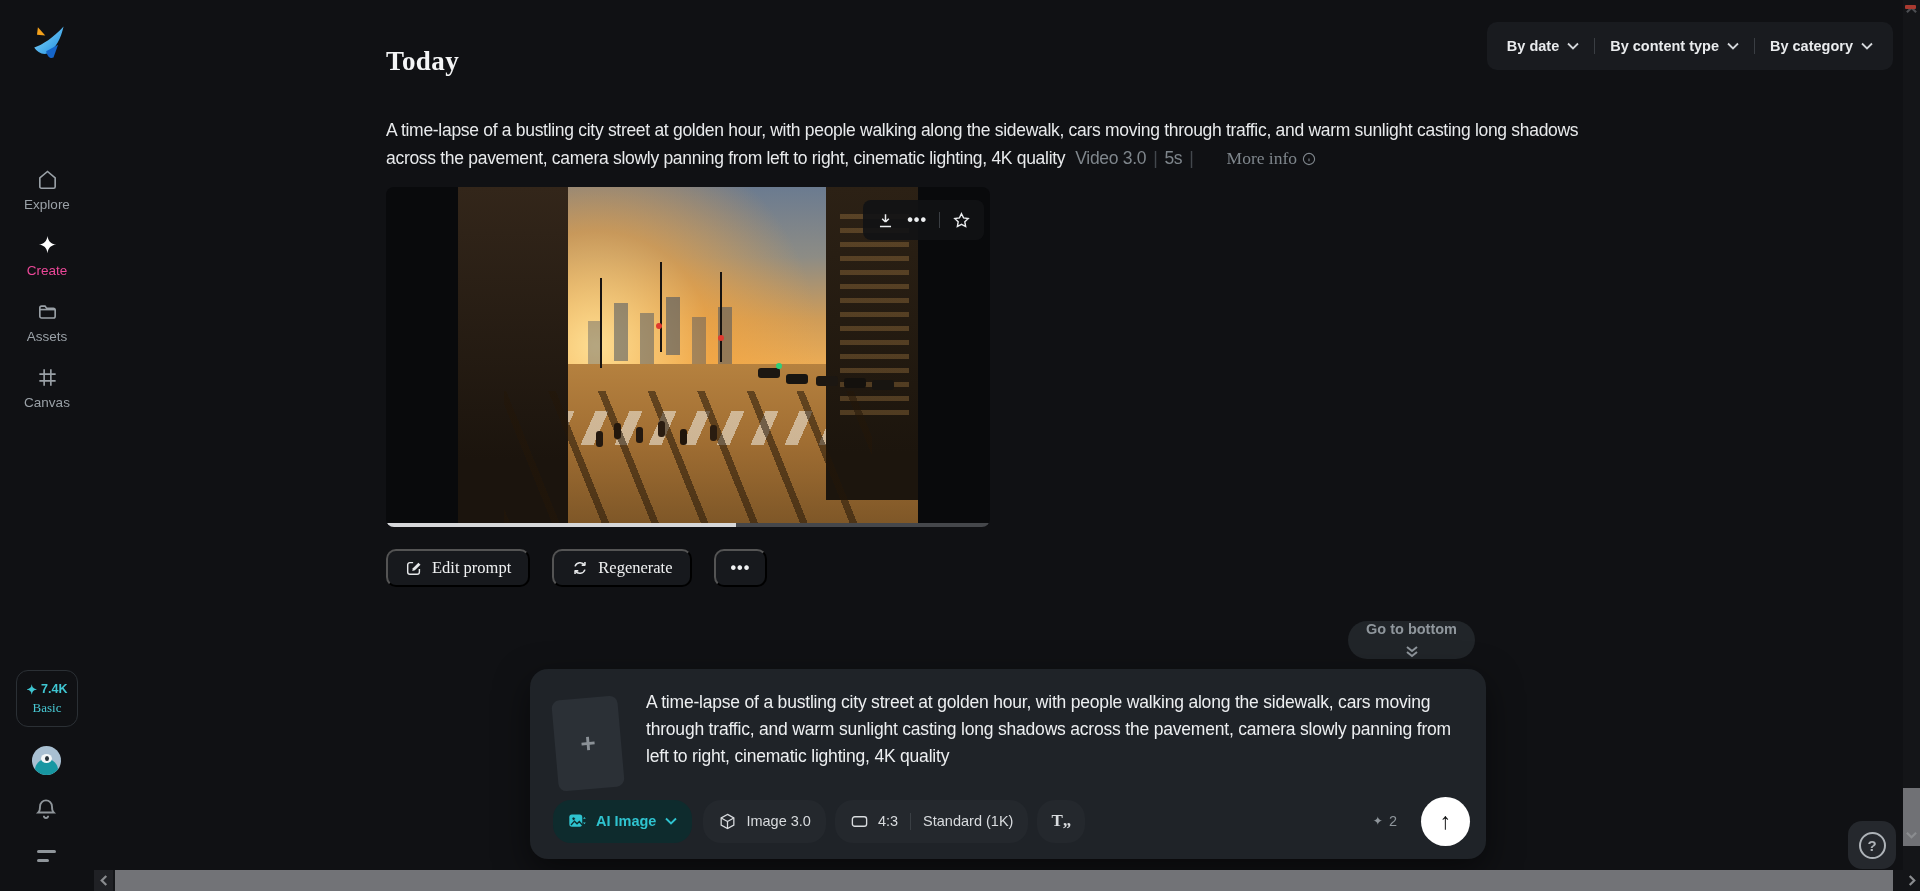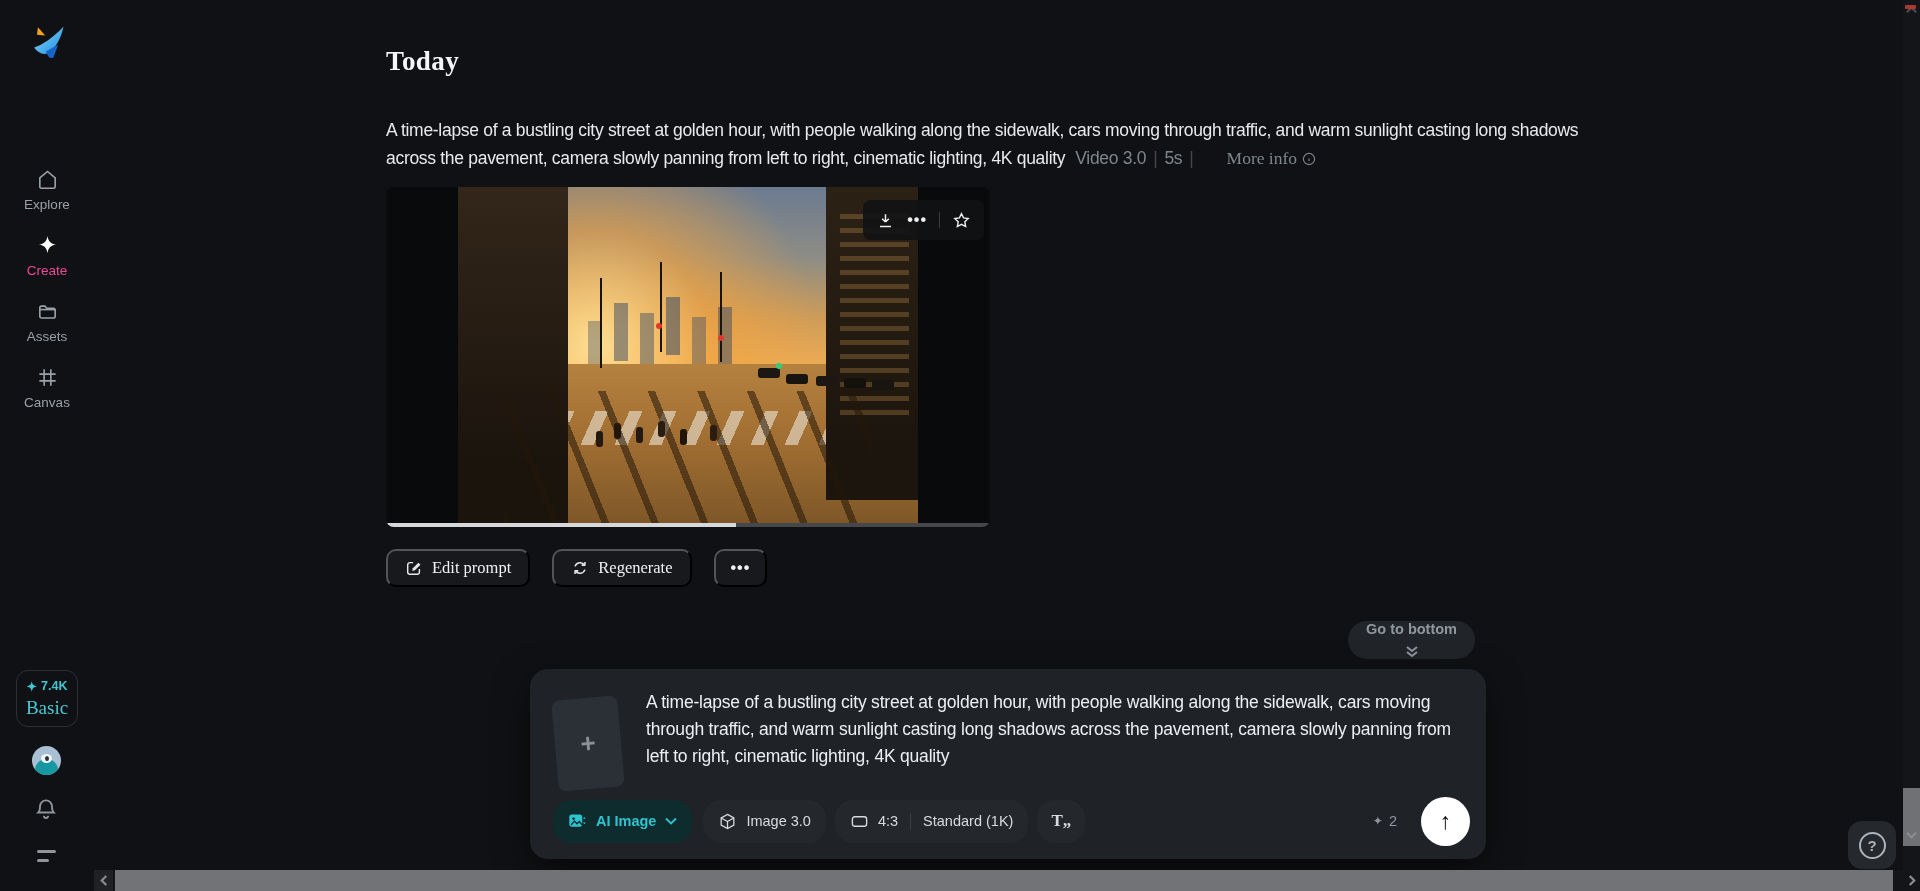--- a/index.html
+++ b/index.html
@@ -12,21 +12,21 @@
   .sidebar { position:absolute; left:0; top:0; bottom:21px; width:94px; z-index:5; }
   .logo { position:absolute; left:26px; top:20px; width:44px; height:44px; }
   .nav { position:absolute; left:0; top:168px; width:94px; display:flex; flex-direction:column; gap:22px; }
   .nav-item { display:flex; flex-direction:column; align-items:center; gap:6px; color:#9aa1a7; font-size:13.5px; cursor:pointer; }
   .nav-item svg { width:23px; height:23px; stroke:#9aa1a7; }
   .nav-item.active { color:#ec4899; }
   .nav-item.active svg { stroke:#ffffff; }
 
   .plan-badge { position:absolute; left:16px; top:670px; width:62px; height:57px; border:1px solid #2b3035; border-radius:12px; display:flex; flex-direction:column; align-items:center; justify-content:center; gap:3px; color:#3fc6d2; cursor:pointer; }
   .plan-top { font-size:12.5px; font-weight:bold; display:flex; gap:4px; align-items:center; }
-  .plan-tier { font-size:19px; color:#48c9d4; }
+  .plan-tier { font-size:13px; color:#48c9d4; }
 
   .avatar { position:absolute; left:32px; top:746px; width:29px; height:29px; border-radius:50%; background:#a9c0d2; overflow:hidden; cursor:pointer; }
   .avatar .blob { position:absolute; left:3px; bottom:-6px; width:23px; height:22px; border-radius:50%; background:#1797a2; }
   .avatar .eye { position:absolute; left:9px; top:8px; width:11px; height:9px; border-radius:50%; background:#f2f6f7; }
   .avatar .pupil { position:absolute; left:13px; top:10px; width:4px; height:5px; border-radius:50%; background:#27333a; }
 
   .bell { position:absolute; left:33px; top:796px; width:26px; height:26px; color:#8f959a; cursor:pointer; }
   .side-menu { position:absolute; left:37px; top:850px; width:22px; cursor:pointer; }
   .side-menu i { display:block; height:3px; border-radius:2px; background:#8f959a; }
   .side-menu i:first-child { width:19px; margin-bottom:6px; }
@@ -193,20 +193,42 @@
         <path d="M10 18.3a2 2 0 0 0 4 0"></path>
       </svg>
     </div>
 
     <div class="side-menu">
       <i></i>
       <i></i>
     </div>
   </aside>
 
+  <div class="filters">
+    <div class="filter-item">
+      <span>By date</span>
+      <svg viewBox="0 0 12 8" fill="none" stroke-width="1.8">
+          <path d="M1 1.5 6 6.5 11 1.5"></path>
+        </svg>
+    </div>
+    <div class="filter-div"></div>
+    <div class="filter-item">
+      <span>By content type</span>
+      <svg viewBox="0 0 12 8" fill="none" stroke-width="1.8">
+          <path d="M1 1.5 6 6.5 11 1.5"></path>
+        </svg>
+    </div>
+    <div class="filter-div"></div>
+    <div class="filter-item">
+      <span>By category</span>
+      <svg viewBox="0 0 12 8" fill="none" stroke-width="1.8">
+          <path d="M1 1.5 6 6.5 11 1.5"></path>
+        </svg>
+    </div>
+  </div>
 
   <h1 class="section-title serif">Today</h1>
 
   <p class="prompt-block"><span>A time-lapse of a bustling city street at golden hour, with people walking along the sidewalk, cars moving through traffic, and warm sunlight casting long shadows across the pavement, camera slowly panning from left to right, cinematic lighting, 4K quality</span><span class="meta meta-model">Video 3.0</span><span class="meta meta-sep">|</span><span class="meta">5s</span><span class="meta meta-sep">|</span><span class="meta meta-more">More info</span><svg class="info-ic" viewBox="0 0 16 16" fill="none" stroke="currentColor" stroke-width="1.3">
         <circle cx="8" cy="8" r="6.4"></circle>
         <path d="M8 7.3v3.4M8 5v.2"></path>
       </svg></p>
 
   <div class="video-card">
     <div class="video-art">

